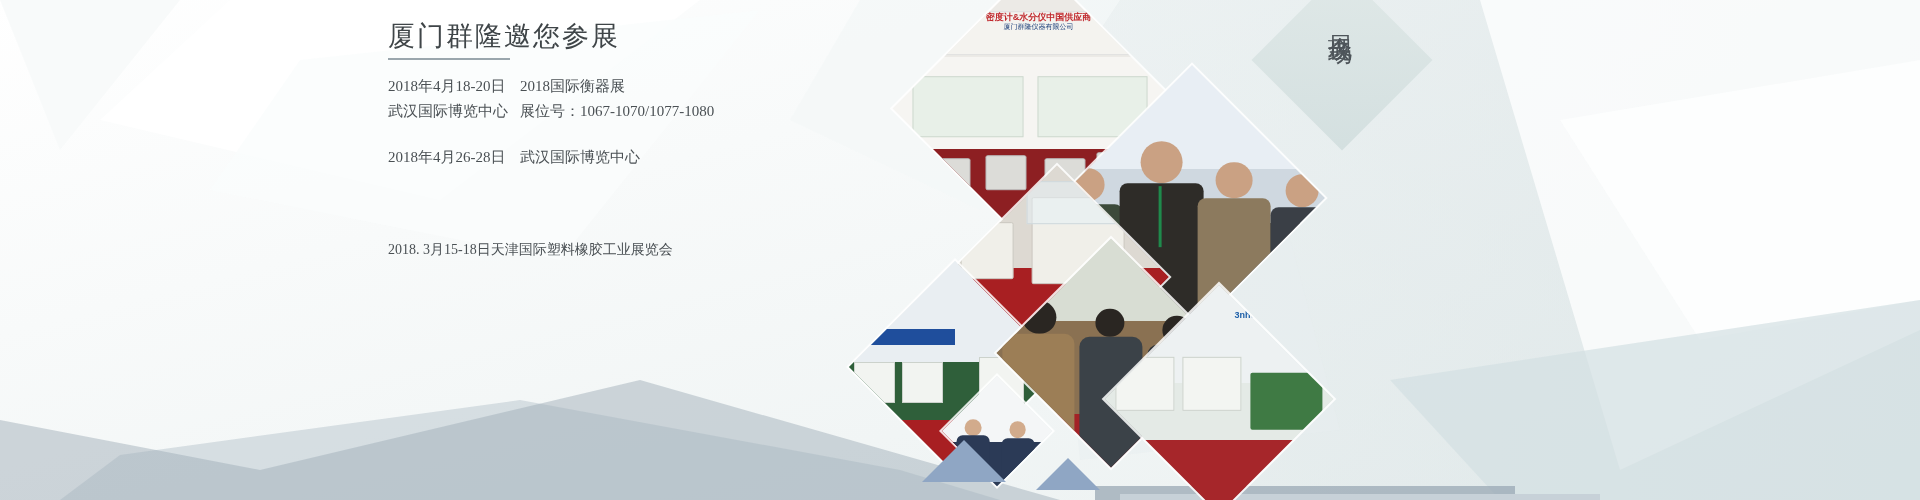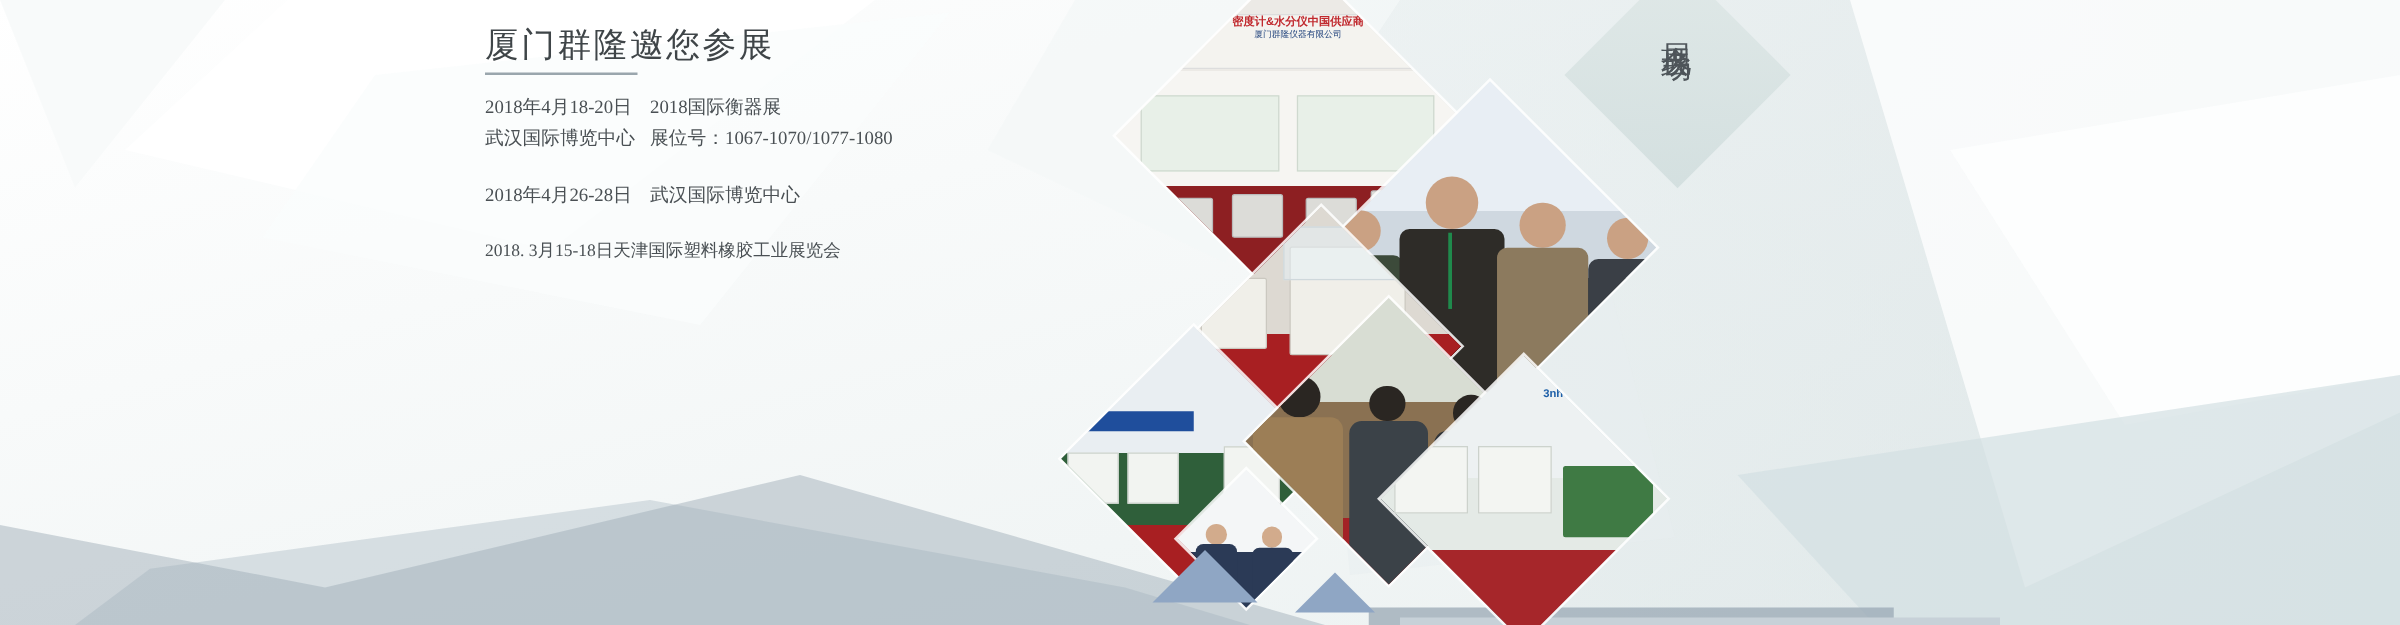--- a/index.html
+++ b/index.html
@@ -61,21 +61,21 @@
   }
   .ev-name { color: #4a5054; }
   .ev-venue {
     display: inline-block;
     min-width: 132px;
     color: #4a5054;
   }
   .ev-booth { color: #4a5054; }
 
   
-  .event.compact .ev-date { min-width: 0; }
+  .event.compact .ev-date { min-width: 0; margin-top: 48px; }
   .event.compact .ev-venue { min-width: 185px; font-size: 16px; letter-spacing: 1px; }
   .event.compact .ev-booth { font-size: 16px; }
   .event.compact .ev-line1 { font-size: 14px; }
 
   
   .collage {
     position: absolute;
     left: 1020px;
     top: 0;
     width: 480px;

